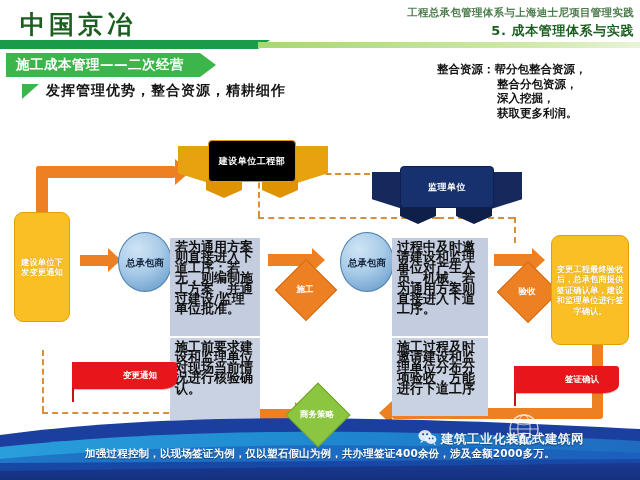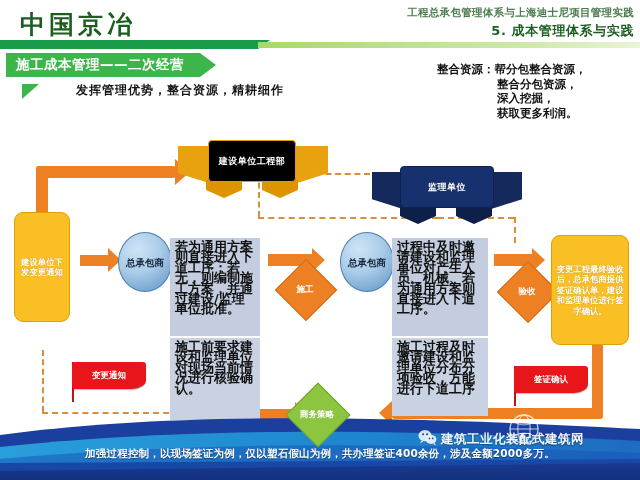--- a/index.html
+++ b/index.html
@@ -53,22 +53,22 @@
     border-left:16px solid #3cb54a;
   }
 
   
   .sub-tri{
     position:absolute;left:22px;top:84px;width:0;height:0;
     border-left:17px solid #3cb54a;border-bottom:15px solid transparent;
   }
   .sub-text{
     position:absolute;left:46px;top:82px;
-    font-size:12px;font-weight:bold;color:#151515;letter-spacing:1px;
-    font-family:"DejaVu Sans",sans-serif;white-space:nowrap;margin-left:30px;
+    font-size:14px;font-weight:bold;color:#151515;letter-spacing:1px;
+    font-family:"DejaVu Sans",sans-serif;white-space:nowrap;
   }
 
   
   .note-right{
     position:absolute;left:437px;top:62px;width:200px;
     font-size:11.5px;font-weight:bold;color:#111;line-height:14.5px;
     font-family:"DejaVu Sans",sans-serif;
   }
   .note-right .ln{display:block;white-space:nowrap;}
   .note-right .ind{padding-left:60px;}
@@ -130,20 +130,21 @@
     font-family:"DejaVu Sans",sans-serif;}
 
   
   .flag{position:absolute;}
   .flag .cloth{
     position:absolute;left:6px;top:0;width:74px;height:27px;background:#e8161b;
     border-radius:3px 3px 14px 3px / 3px 3px 9px 3px;
     display:flex;align-items:center;justify-content:center;
     color:#fff;font-size:8.5px;font-weight:bold;font-family:"DejaVu Sans",sans-serif;
     box-shadow:0 1px 1px rgba(0,0,0,.25);
+    padding-left:31px;
   }
   .flag .pole{position:absolute;left:6px;top:0;width:2px;height:40px;background:#c01418;}
 
   
   .arw{position:absolute;}
   .arw .stem{position:absolute;background:#ed8023;}
   .arw .head{position:absolute;width:0;height:0;}
   .arw.r .head{border-top:12px solid transparent;border-bottom:12px solid transparent;border-left:13px solid #ed8023;}
   .arw.l .head{border-top:12px solid transparent;border-bottom:12px solid transparent;border-right:13px solid #ed8023;}
 

